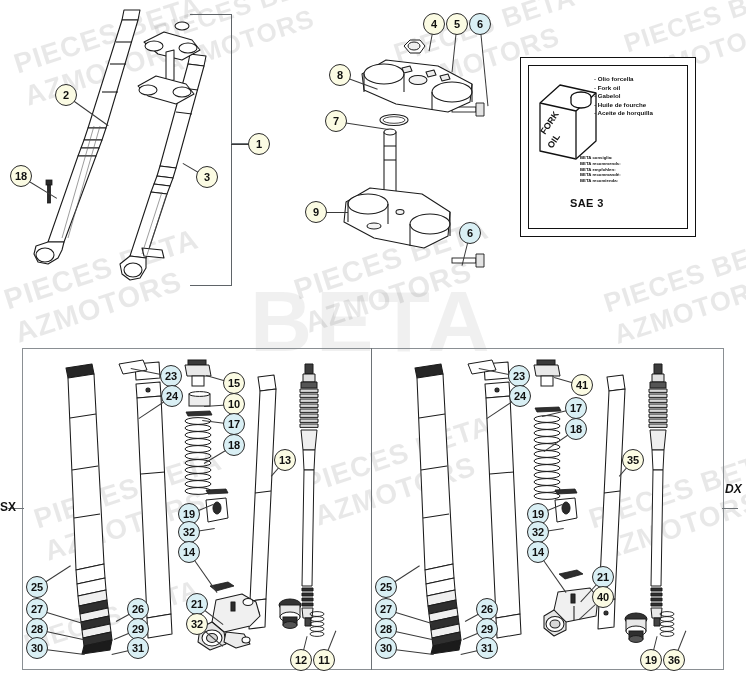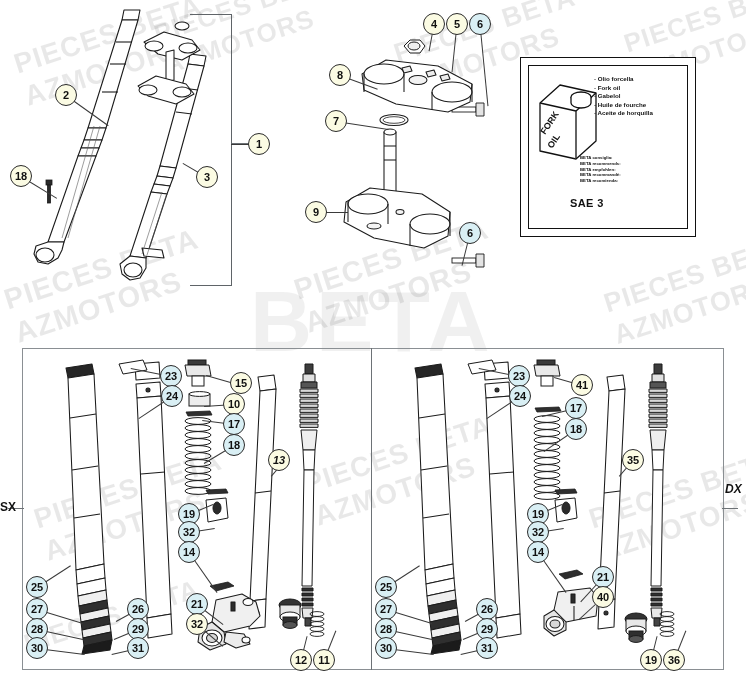--- a/index.html
+++ b/index.html
@@ -629,31 +629,31 @@
       <div class="cal y" style="left: 325px; top: 110px;">7</div>
       <div class="lead" style="left: 340px; top: 75px; width: 40.4969px; transform: rotate(20.2249deg);"></div>
       <div class="cal y" style="left: 329px; top: 64px;">8</div>
       <div class="lead" style="left: 316px; top: 212px; width: 32px; transform: rotate(0deg);"></div>
       <div class="cal y" style="left: 305px; top: 201px;">9</div>
       <div class="lead" style="left: 470px; top: 233px; width: 32.9848px; transform: rotate(104.036deg);"></div>
       <div class="cal c" style="left: 459px; top: 222px;">6</div>
       <div class="lead" style="left: 171px; top: 376px; width: 40.7922px; transform: rotate(-168.69deg);"></div>
       <div class="cal c" style="left: 160px; top: 365px;">23</div>
       <div class="lead" style="left: 234px; top: 383px; width: 29.1204px; transform: rotate(-164.055deg);"></div>
-      <div class="cal y" style="left: 230px; top: 372px;">15</div>
+      <div class="cal y" style="left: 223px; top: 372px;">15</div>
       <div class="lead" style="left: 172px; top: 396px; width: 39.6611px; transform: rotate(146.31deg);"></div>
       <div class="cal c" style="left: 161px; top: 385px;">24</div>
       <div class="lead" style="left: 234px; top: 404px; width: 30.0666px; transform: rotate(176.186deg);"></div>
       <div class="cal y" style="left: 223px; top: 393px;">10</div>
       <div class="lead" style="left: 234px; top: 424px; width: 32.249px; transform: rotate(-172.875deg);"></div>
       <div class="cal c" style="left: 223px; top: 413px;">17</div>
       <div class="lead" style="left: 234px; top: 445px; width: 34.9857px; transform: rotate(149.036deg);"></div>
       <div class="cal c" style="left: 223px; top: 434px;">18</div>
       <div class="lead" style="left: 285px; top: 460px; width: 21.2603px; transform: rotate(131.186deg);"></div>
-      <div class="cal y" style="left: 268px; top: 449px; font-style: italic;">13</div>
+      <div class="cal y" style="left: 274px; top: 449px;">13</div>
       <div class="lead" style="left: 189px; top: 514px; width: 26px; transform: rotate(-22.6199deg);"></div>
       <div class="cal c" style="left: 178px; top: 503px;">19</div>
       <div class="lead" style="left: 189px; top: 532px; width: 26.3059px; transform: rotate(-8.74616deg);"></div>
       <div class="cal c" style="left: 178px; top: 521px;">32</div>
       <div class="lead" style="left: 189px; top: 552px; width: 48.8262px; transform: rotate(55.008deg);"></div>
       <div class="cal c" style="left: 178px; top: 541px;">14</div>
       <div class="lead" style="left: 37px; top: 587px; width: 40.4969px; transform: rotate(-32.9052deg);"></div>
       <div class="cal c" style="left: 26px; top: 576px;">25</div>
       <div class="lead" style="left: 37px; top: 609px; width: 48.0833px; transform: rotate(16.9275deg);"></div>
       <div class="cal c" style="left: 26px; top: 598px;">27</div>

